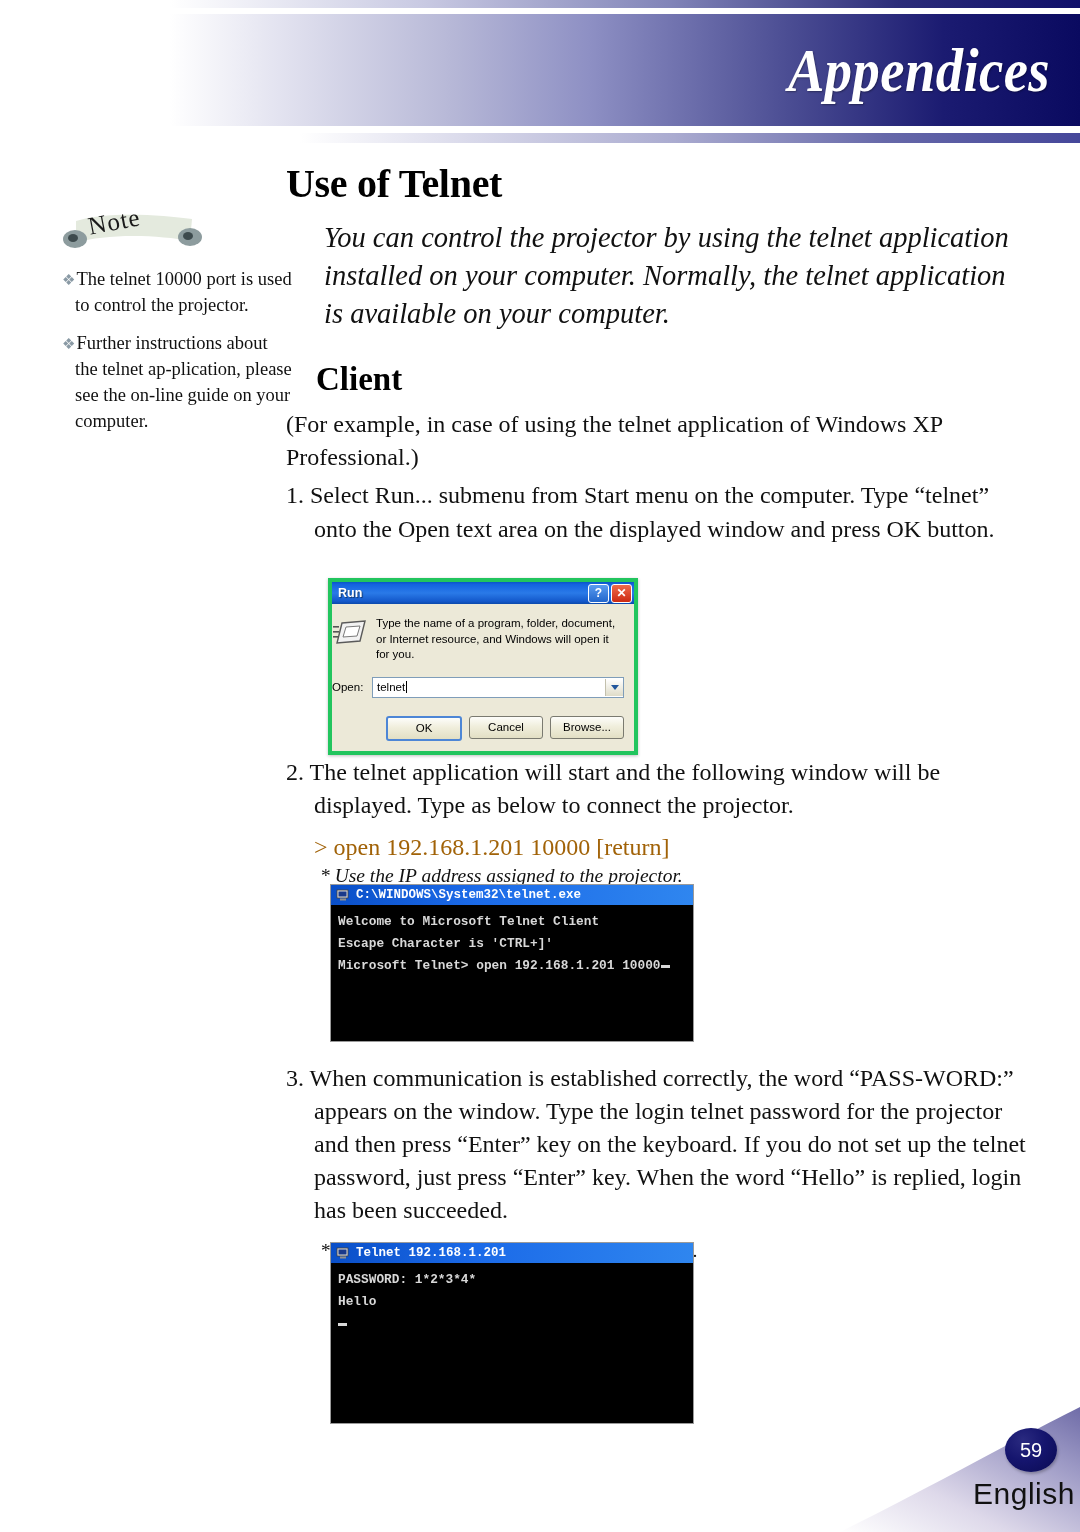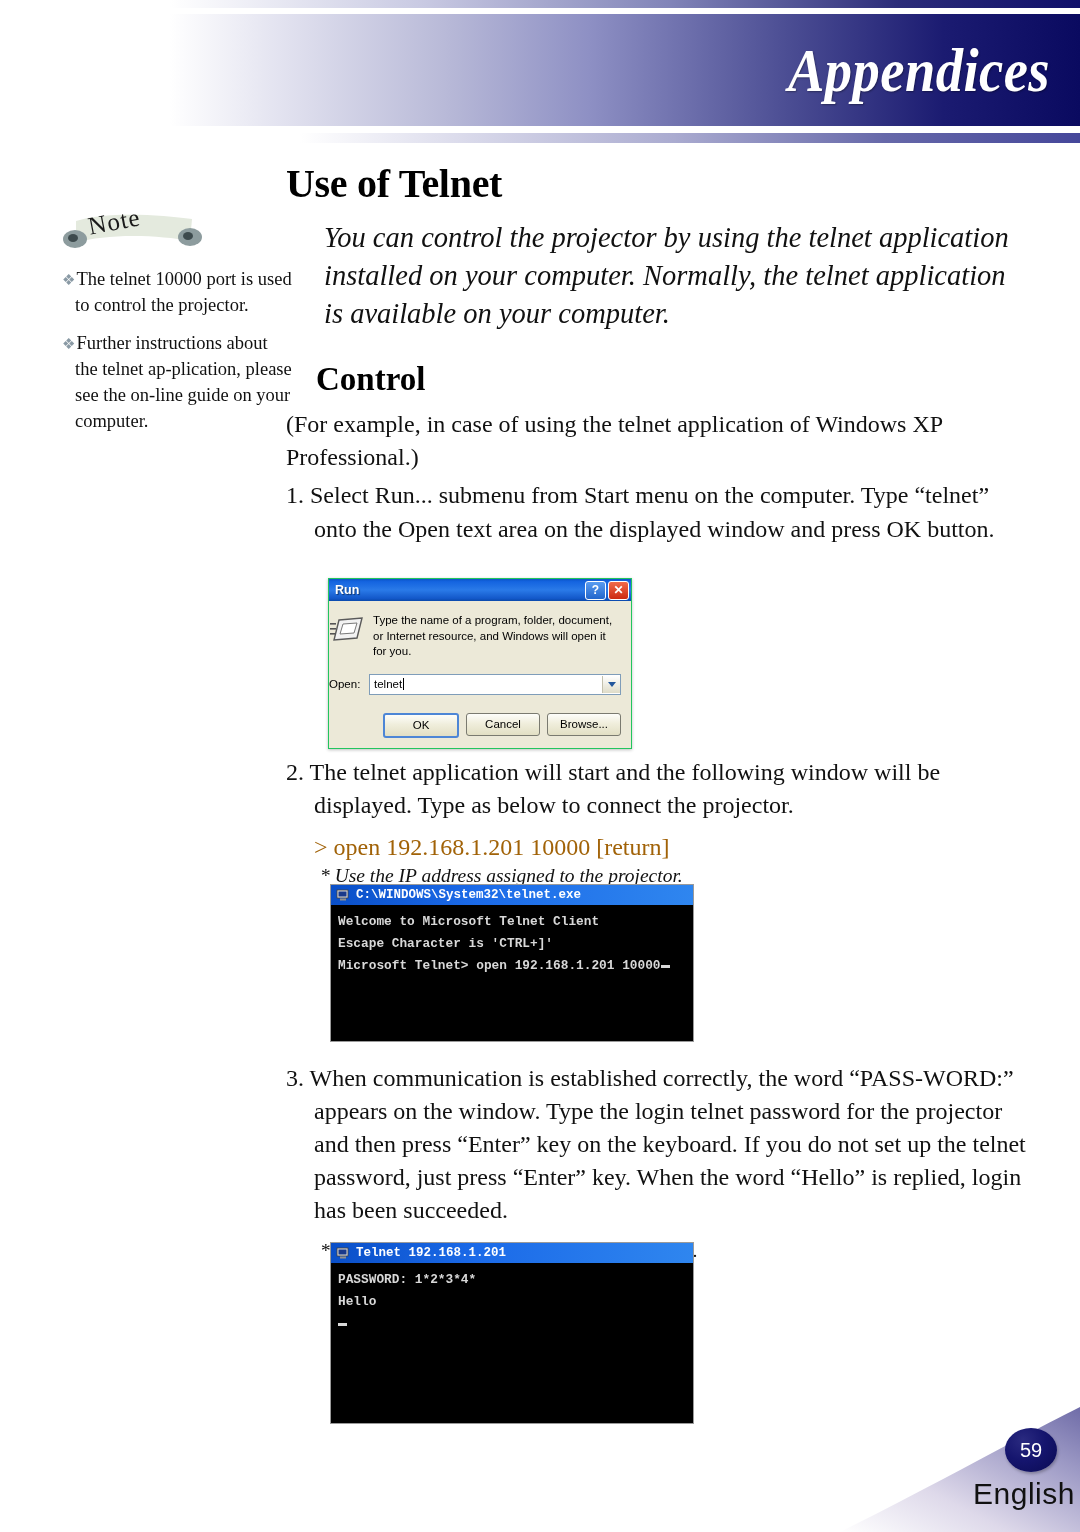--- a/index.html
+++ b/index.html
@@ -148,21 +148,21 @@
     font-size: 19.5px;
     margin: 0 0 14px 34px;
     color: #111;
   }
 
   
   .run-dialog {
     position: absolute;
     left: 328px; top: 578px;
     width: 302px;
-    border: 1px solid #22c55e;
+    border: 4px solid #22c55e;
     background: #ece9d8;
     box-shadow: 0 1px 3px rgba(0,0,0,0.25);
   }
   .run-titlebar {
     height: 22px;
     background: linear-gradient(to bottom, #0b55c8 0%, #1464e0 12%, #2a7ae8 50%, #1358ca 88%, #0a49ab 100%);
     display: flex;
     align-items: center;
     padding: 0 2px 0 6px;
   }
@@ -365,21 +365,21 @@
     </svg>
     <div class="note-ribbon-label">Note</div>
   </div>
   <p class="note-para"><span class="note-bullet">❖</span><span>The telnet 10000 port is used to control the projector.</span></p>
   <p class="note-para"><span class="note-bullet">❖</span><span>Further instructions about the telnet ap-plication, please see the on-line guide on your computer.</span></p>
 </div>
 
 <div class="main-col">
   <h1 class="h1">Use of Telnet</h1>
   <p class="intro">You can control the projector by using the telnet application installed on your computer. Normally, the telnet application is available on your computer.</p>
-  <h2 class="h2">Control</h2>
+  <h2 class="h2">Client</h2>
   <p class="body-p">(For example, in case of using the telnet application of Windows XP Professional.)</p>
   <p class="step">1. Select Run... submenu from Start menu on the computer. Type “telnet” onto the Open text area on the displayed window and press OK button.</p>
 </div>
 
 <div class="run-dialog">
   <div class="run-titlebar">
     <span class="run-title-text">Run</span>
     <span class="tb-btn tb-help">?</span>
     <span class="tb-btn tb-close">✕</span>
   </div>

